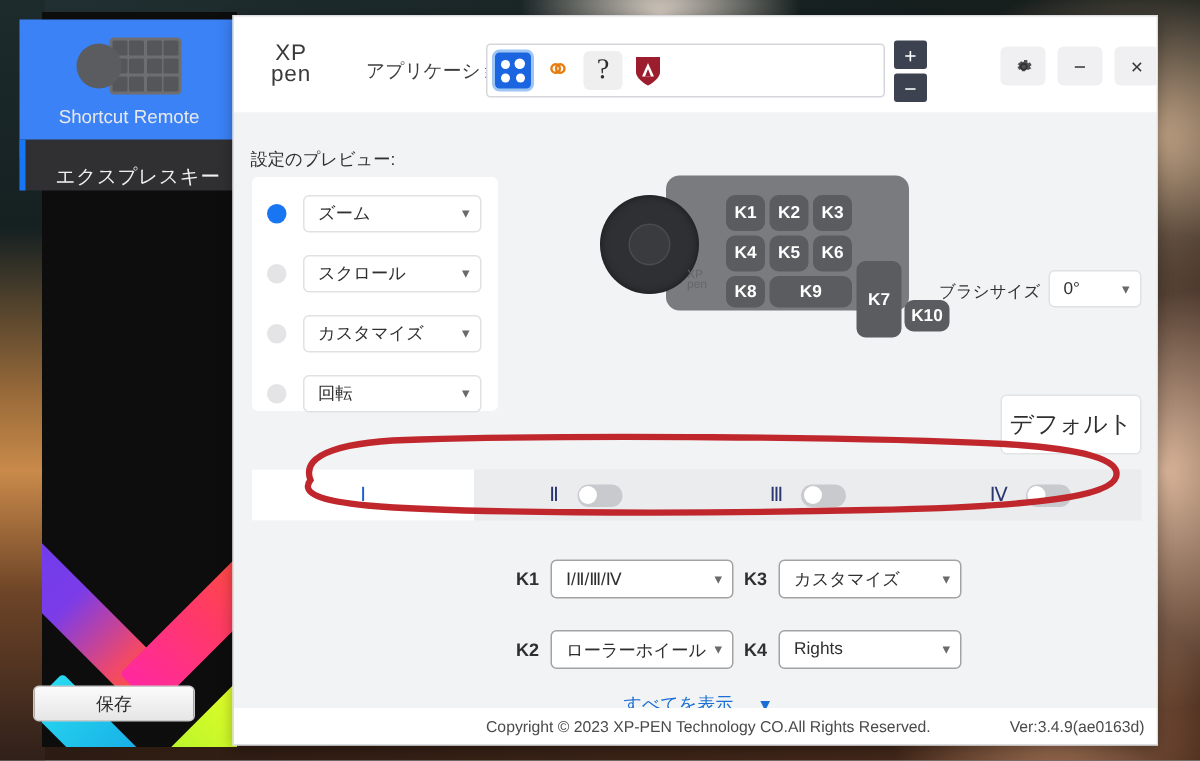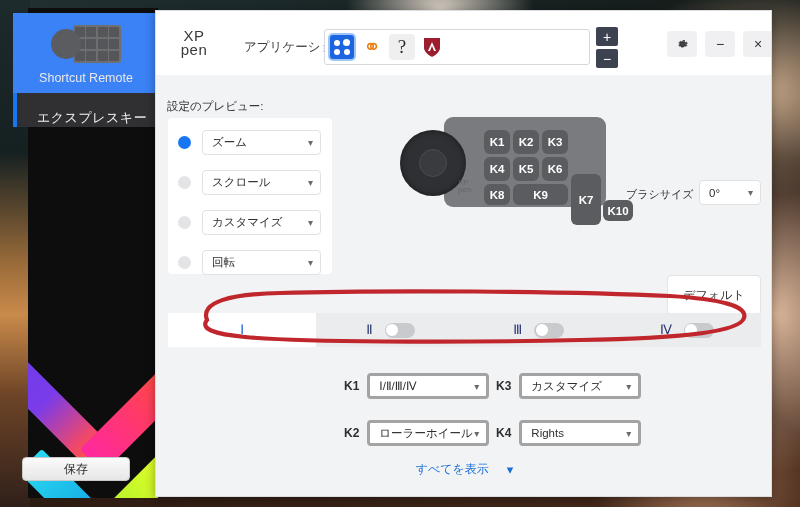--- a/index.html
+++ b/index.html
@@ -164,43 +164,43 @@
   }
 
   #rot-label { position: absolute; left: 470px; top: 112px; font-size: 11px; color: #2f2f2f; }
   #rot-select {
     position: absolute; left: 543px; top: 105px; width: 62px; height: 25px;
     background: #fff; border: 1px solid #e0e1e3; border-radius: 4px;
     display: flex; align-items: center; justify-content: space-between;
     padding: 0 7px 0 9px; font-size: 11.5px; color: #2f2f2f;
   }
   #default-btn {
-    position: absolute; left: 511px; top: 200px; width: 94px; height: 40px;
+    position: absolute; left: 511px; top: 188px; width: 94px; height: 40px;
     background: #fff; border: 1px solid #e2e3e5; border-radius: 4px;
-    font-size: 12px; color: #2f2f2f;
+    font-size: 16px; color: #2f2f2f;
     display: flex; align-items: center; justify-content: center;
   }
 
   
   #tabs {
     position: absolute; left: 12px; top: 238px; width: 593px; height: 34px;
     background: #ebecee; display: flex;
   }
   .tab { flex: 1; display: flex; align-items: center; justify-content: center; gap: 12px; position: relative; }
   .tab.active { background: #ffffff; }
   .tab .num { font-size: 13px; color: #2b3570; font-family: "Liberation Serif", serif; }
   .tab.active .num { color: #1a5fd0; }
   .toggle { width: 30px; height: 15px; border-radius: 8px; background: #c9cacd; position: relative; }
   .toggle .knob { position: absolute; left: 1.5px; top: 1.5px; width: 12px; height: 12px; border-radius: 50%; background: #fff; }
 
   
   .kwrap { position: absolute; display: flex; align-items: center; gap: 8px; }
   .klabel { font-size: 12px; color: #2f2f2f; font-weight: bold; }
   .kselect {
-    width: 122px; height: 26px; background: #fff; border: 3px solid #a3a3a3; border-radius: 4px;
+    width: 122px; height: 26px; background: #fff; border: 1px solid #a3a3a3; border-radius: 4px;
     display: flex; align-items: center; justify-content: space-between;
     padding: 0 7px 0 9px; font-size: 11.5px; color: #2f2f2f;
   }
   #k1 { left: 188px; top: 298px; }
   #k2 { left: 188px; top: 345px; }
   #k3 { left: 340px; top: 298px; }
   #k4 { left: 340px; top: 345px; }
   #k3-sub { position: absolute; left: 362px; top: 318px; font-size: 9.5px; color: #4b4b4b; }
 
   #show-all {
@@ -419,19 +419,23 @@
         <span>Rights</span>
         <span class="chev">▾</span>
       </span>
     </div>
 
     <div id="show-all">
       <span class="txt">すべてを表示</span>
       <span class="chevbig">▾</span>
     </div>
 
+    <div id="footer">
+      <span id="copyright">Copyright © 2023  XP-PEN Technology CO.All Rights Reserved.</span>
+      <span id="version">Ver:3.4.9(ae0163d)</span>
+    </div>
   </div>
 </div>
 
 <svg id="annot" viewBox="0 0 620 60">
   <path d="M57 32 C50 14, 80 6, 130 5 C230 2, 420 3, 520 8 C570 11, 598 18, 594 30
            C590 43, 540 50, 430 52 C300 55, 150 54, 95 49 C64 46, 50 41, 57 32 Z" fill="none" stroke="#c0272d" stroke-width="4.2" stroke-linecap="round"></path>
 </svg>
 
 </body></html>

